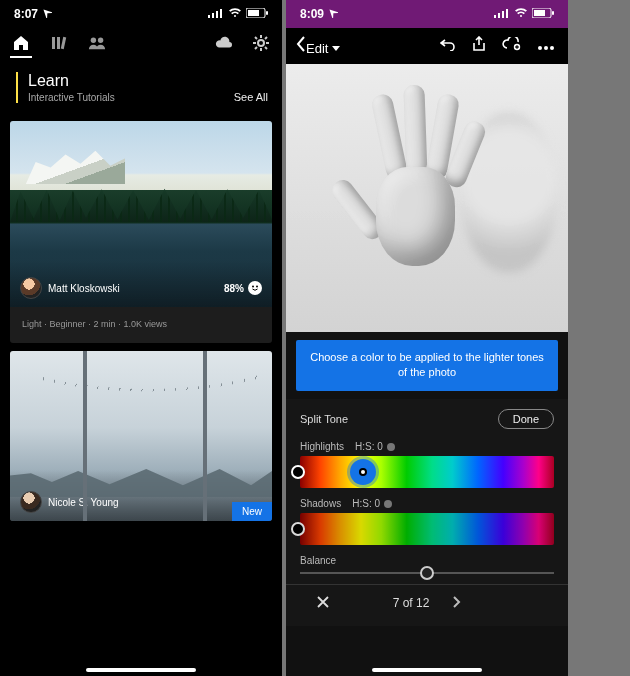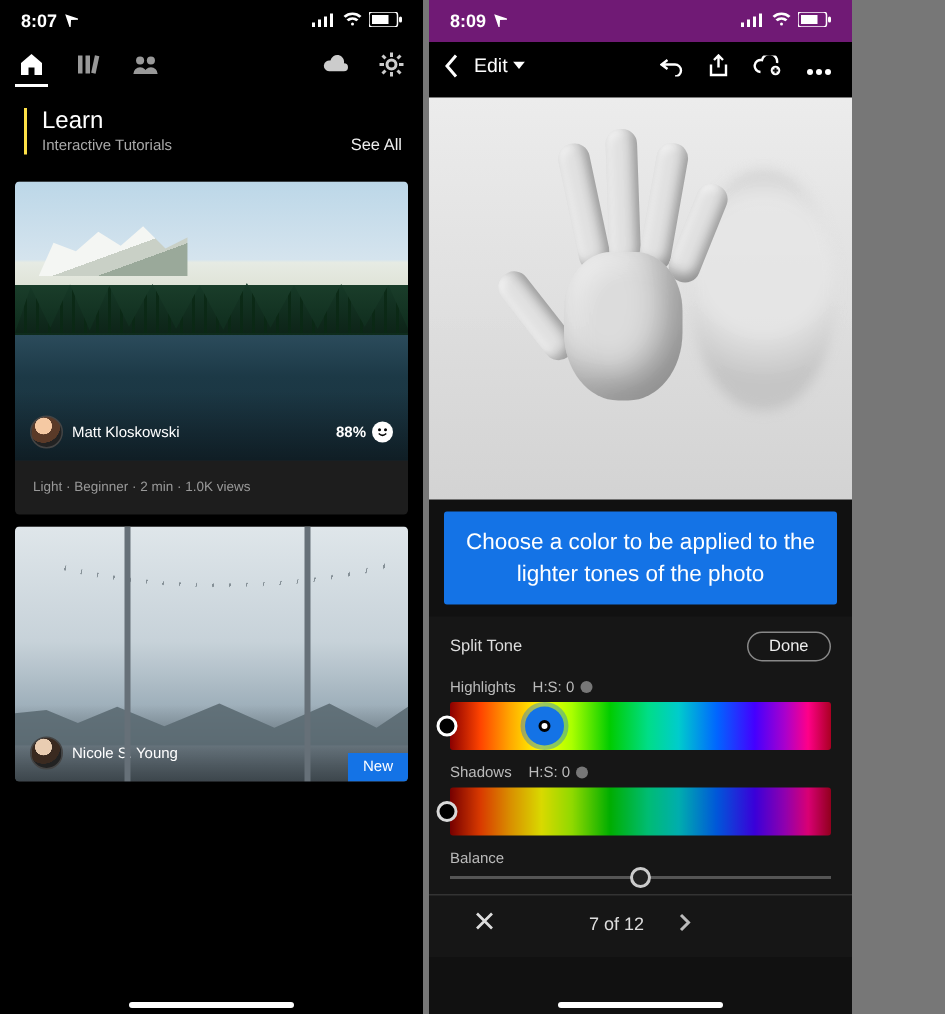--- a/index.html
+++ b/index.html
@@ -36,26 +36,26 @@
   .card-title { font-size: 12px; margin-bottom: 12px; }
   .card-meta { font-size: 9px; color: #999; }
 
   .card2-img { height: 170px; position: relative; }
   .new-badge { position:absolute; bottom:0; right:0; background:#1473e6; color:#fff; font-size:10px; padding:4px 10px; }
 
   .home-indicator { position:absolute; bottom:4px; left:50%; transform:translateX(-50%); width:110px; height:4px; background:#fff; border-radius:3px; }
 
   
   .edit-bar { display:flex; justify-content:space-between; align-items:center; padding: 8px 14px 8px 10px; }
-  .edit-left { display:flex; align-items:flex-start; gap:10px; }
+  .edit-left { display:flex; align-items:flex-end; }
   .edit-label { font-size:13px; font-weight:500; display:flex; align-items:center; gap:4px;}
   .edit-right { display:flex; gap:16px; align-items:center; }
 
   .photo { height: 268px; background:#000; position:relative; overflow:hidden;}
-  .hint { margin: 8px 10px; background:#1473e6; color:#fff; font-size:15px; text-align:center; padding:10px 14px; border-radius:2px; line-height:1.4;}
+  .hint { margin: 8px 10px; background:#1473e6; color:#fff; font-size:11px; text-align:center; padding:10px 14px; border-radius:2px; line-height:1.4;}
 
   .panel { padding: 10px 14px 0 14px; background:#161616;}
   .panel-head { display:flex; justify-content:space-between; align-items:center; margin-bottom:12px;}
   .panel-title { font-size:11px; color:#ddd; }
   .done-btn { border:1px solid #888; border-radius:14px; padding:3px 14px; font-size:11px; color:#eee; background:transparent;}
 
   .label-row { display:flex; font-size:10px; color:#bbb; margin-bottom:4px;}
   .gradient-bar { height:32px; border-radius:2px; position:relative; margin-bottom:10px;
     background: linear-gradient(to right,
       #8b0000 0%, #ff4400 8%, #ffaa00 16%, #ffff00 24%, #aaff00 32%,

